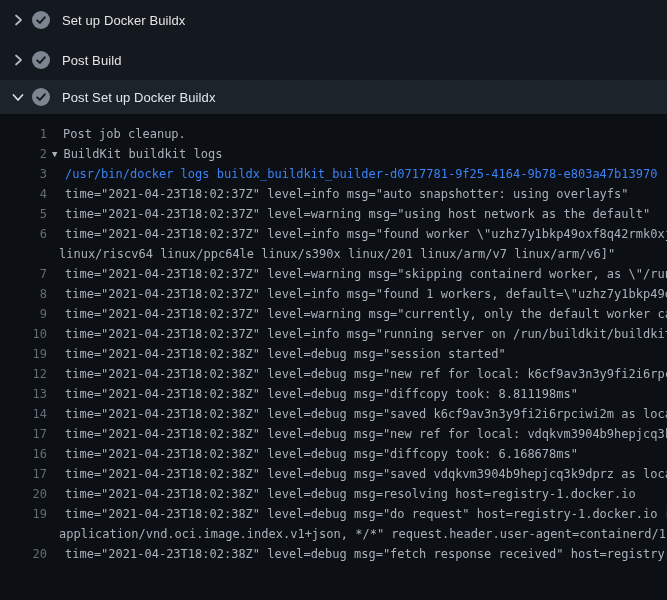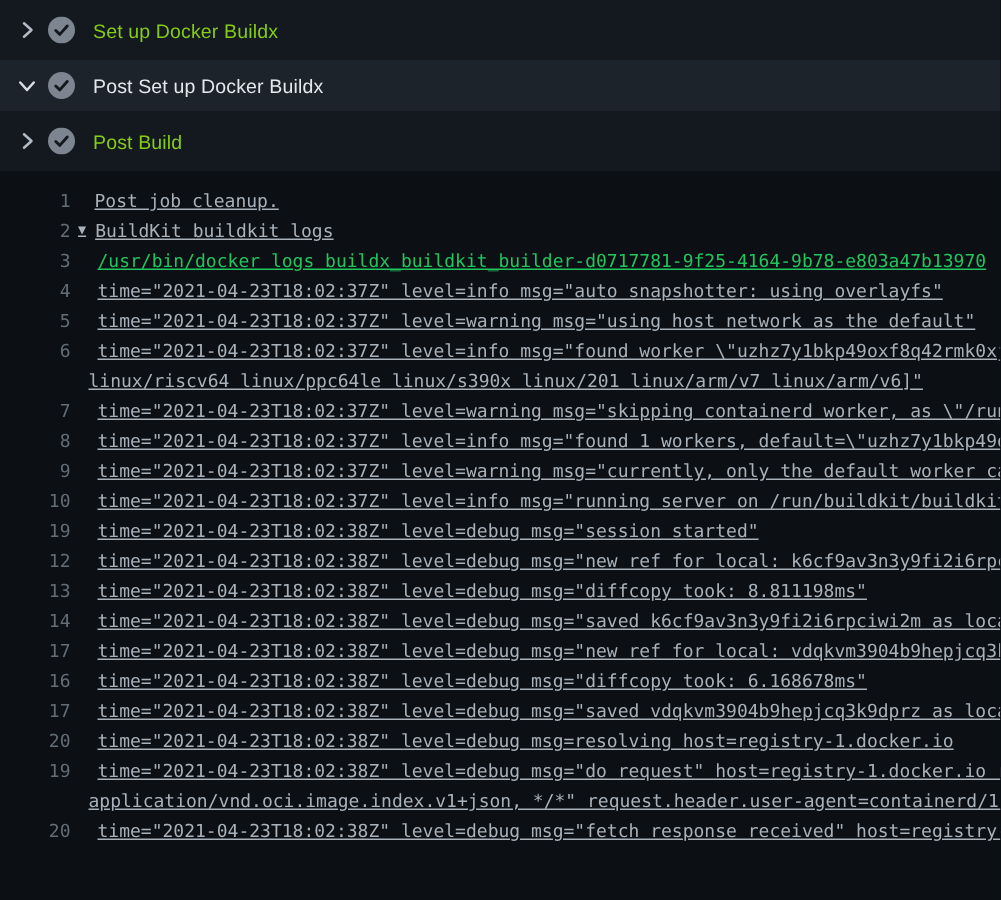--- a/index.html
+++ b/index.html
@@ -20,40 +20,40 @@
   }
   .chev{
     width:16px;height:16px;flex:none;
     display:flex;align-items:center;justify-content:center;
   }
   .check{
     width:18px;height:18px;flex:none;margin-left:6px;
     display:flex;align-items:center;justify-content:center;
   }
   .step-label{
-    margin-left:12px;font-size:13px;color:#84cc16;letter-spacing:.1px;
+    margin-left:12px;font-size:13px;color:#e5e5e5;letter-spacing:.1px;
   }
   .expanded .step-label{color:#e2e8ee;}
   
   .log{
     padding-top:10px;
     font-family:"DejaVu Sans Mono","Liberation Mono",monospace;
     font-size:12px;line-height:20px;
   }
   .log-row{
     display:flex;height:20px;width:667px;overflow:hidden;white-space:pre;
   }
   .num{
     width:47px;flex:none;text-align:right;color:#646d76;user-select:none;
   }
   .txt{
-    flex:1;overflow:hidden;white-space:pre;color:#a9b1ba;padding-left:16px;text-decoration:underline;
+    flex:1;overflow:hidden;white-space:pre;color:#a9b1ba;padding-left:16px;
   }
   .row-detail .txt,.row-command .txt{padding-left:18px;}
-  .row-command .txt{color:#22c55e;}
+  .row-command .txt{color:#3b82f6;}
   .row-cont .txt{padding-left:12px;}
   .row-group .txt{padding-left:5px;display:flex;align-items:center;}
   .toggle-tri{
     font-size:9px;color:#a9b1ba;margin-right:6px;line-height:20px;cursor:pointer;
   }
 </style>
 </head>
 <body>
 
 <div class="app">
@@ -65,47 +65,47 @@
           </svg>
         </span>
         <span class="check">
           <svg width="18" height="18" viewBox="0 0 16 16">
             <circle cx="8" cy="8" r="8" fill="#7d8690"></circle>
             <path d="M4.6 8.3 L7 10.6 L11.4 5.6" stroke="#14181f" stroke-width="1.7" fill="none" stroke-linecap="round" stroke-linejoin="round"></path>
           </svg>
         </span>
         <span class="step-label">Set up Docker Buildx</span>
       </div>
+      <div class="step-row">
+        <span class="chev">
+          <svg width="16" height="16" viewBox="0 0 16 16">
+            <path d="M6 3.5 L11 8 L6 12.5" stroke="#b2bac3" stroke-width="1.7" fill="none" stroke-linecap="round" stroke-linejoin="round"></path>
+          </svg>
+        </span>
+        <span class="check">
+          <svg width="18" height="18" viewBox="0 0 16 16">
+            <circle cx="8" cy="8" r="8" fill="#7d8690"></circle>
+            <path d="M4.6 8.3 L7 10.6 L11.4 5.6" stroke="#14181f" stroke-width="1.7" fill="none" stroke-linecap="round" stroke-linejoin="round"></path>
+          </svg>
+        </span>
+        <span class="step-label">Post Build</span>
+      </div>
       <div class="step-row expanded">
         <span class="chev">
           <svg width="16" height="16" viewBox="0 0 16 16">
             <path d="M3.5 6 L8 11 L12.5 6" stroke="#d7dde3" stroke-width="1.7" fill="none" stroke-linecap="round" stroke-linejoin="round"></path>
           </svg>
         </span>
         <span class="check">
           <svg width="18" height="18" viewBox="0 0 16 16">
             <circle cx="8" cy="8" r="8" fill="#7d8690"></circle>
             <path d="M4.6 8.3 L7 10.6 L11.4 5.6" stroke="#14181f" stroke-width="1.7" fill="none" stroke-linecap="round" stroke-linejoin="round"></path>
           </svg>
         </span>
         <span class="step-label">Post Set up Docker Buildx</span>
-      </div>
-      <div class="step-row">
-        <span class="chev">
-          <svg width="16" height="16" viewBox="0 0 16 16">
-            <path d="M6 3.5 L11 8 L6 12.5" stroke="#b2bac3" stroke-width="1.7" fill="none" stroke-linecap="round" stroke-linejoin="round"></path>
-          </svg>
-        </span>
-        <span class="check">
-          <svg width="18" height="18" viewBox="0 0 16 16">
-            <circle cx="8" cy="8" r="8" fill="#7d8690"></circle>
-            <path d="M4.6 8.3 L7 10.6 L11.4 5.6" stroke="#14181f" stroke-width="1.7" fill="none" stroke-linecap="round" stroke-linejoin="round"></path>
-          </svg>
-        </span>
-        <span class="step-label">Post Build</span>
       </div>
     </div>
   <div class="log" id="log">
       <div class="log-row row-plain"><span class="num">1</span><span class="txt">Post job cleanup.</span></div>
       <div class="log-row row-group"><span class="num">2</span><span class="txt"><span class="toggle-tri">▼</span><span>BuildKit buildkit logs</span></span></div>
       <div class="log-row row-command"><span class="num">3</span><span class="txt">/usr/bin/docker logs buildx_buildkit_builder-d0717781-9f25-4164-9b78-e803a47b13970</span></div>
       <div class="log-row row-detail"><span class="num">4</span><span class="txt">time="2021-04-23T18:02:37Z" level=info msg="auto snapshotter: using overlayfs"</span></div>
       <div class="log-row row-detail"><span class="num">5</span><span class="txt">time="2021-04-23T18:02:37Z" level=warning msg="using host network as the default"</span></div>
       <div class="log-row row-detail"><span class="num">6</span><span class="txt">time="2021-04-23T18:02:37Z" level=info msg="found worker \"uzhz7y1bkp49oxf8q42rmk0xj</span></div>
       <div class="log-row row-cont"><span class="num"></span><span class="txt">linux/riscv64 linux/ppc64le linux/s390x linux/201 linux/arm/v7 linux/arm/v6]"</span></div>

